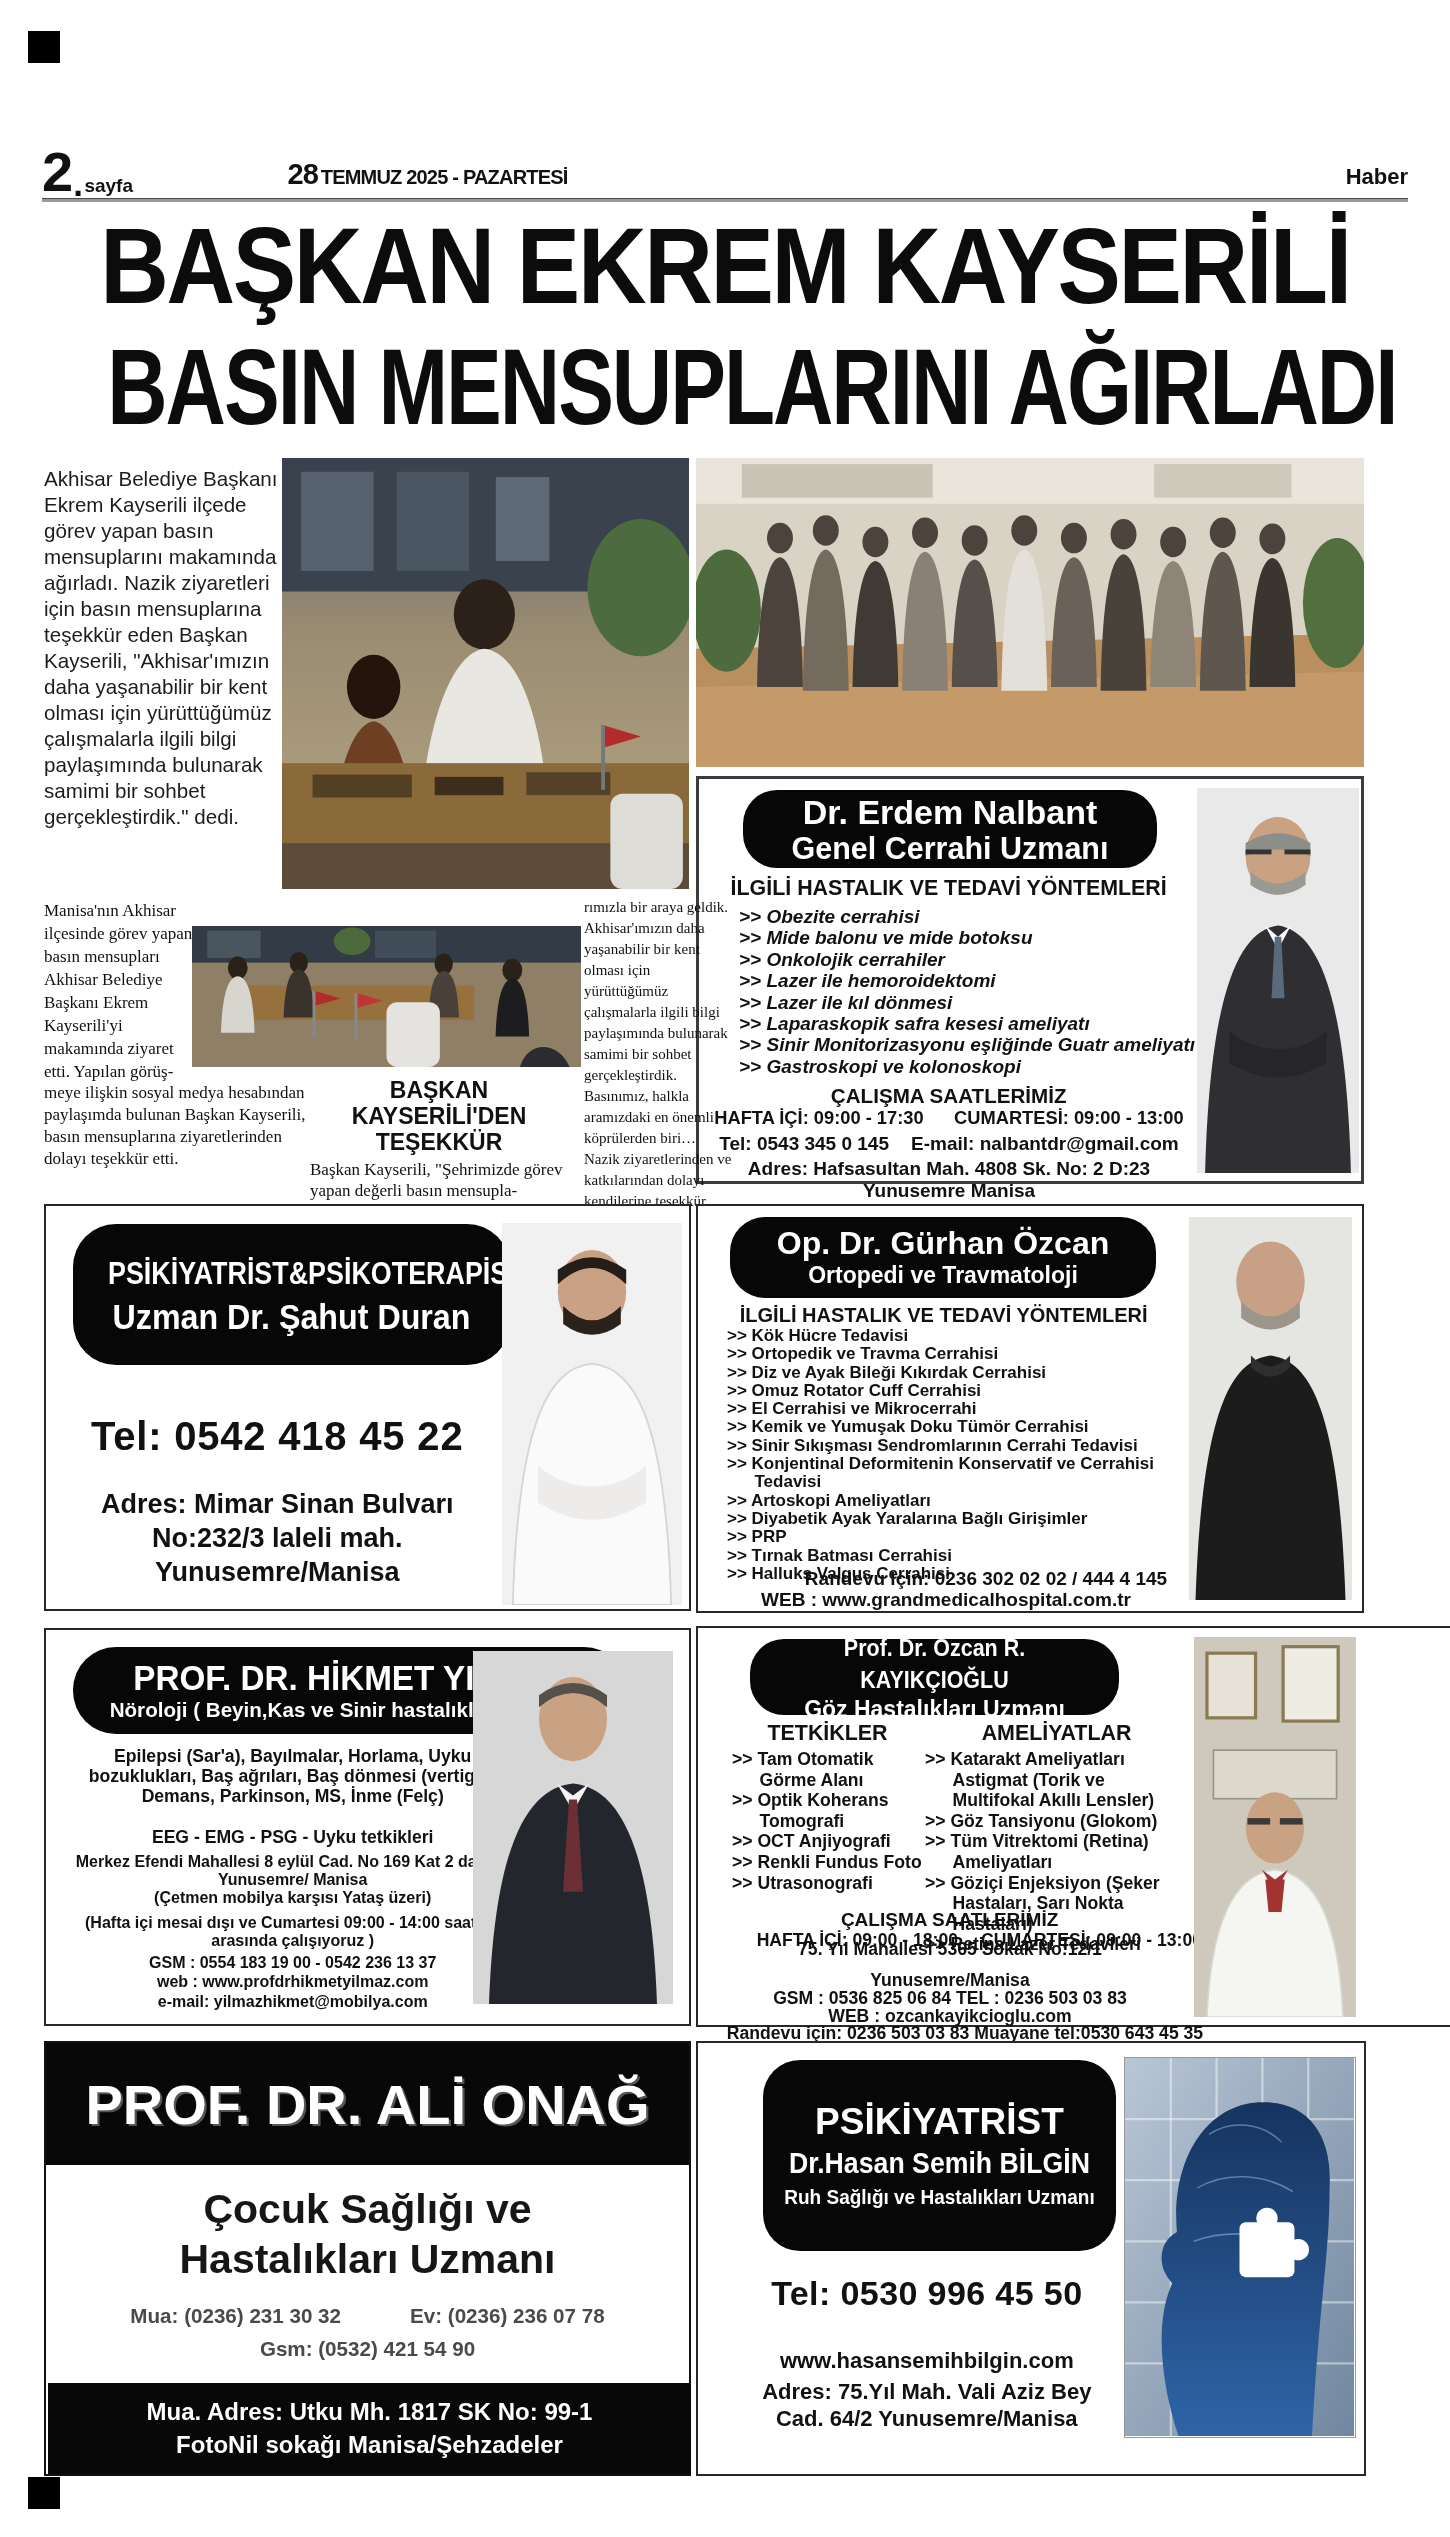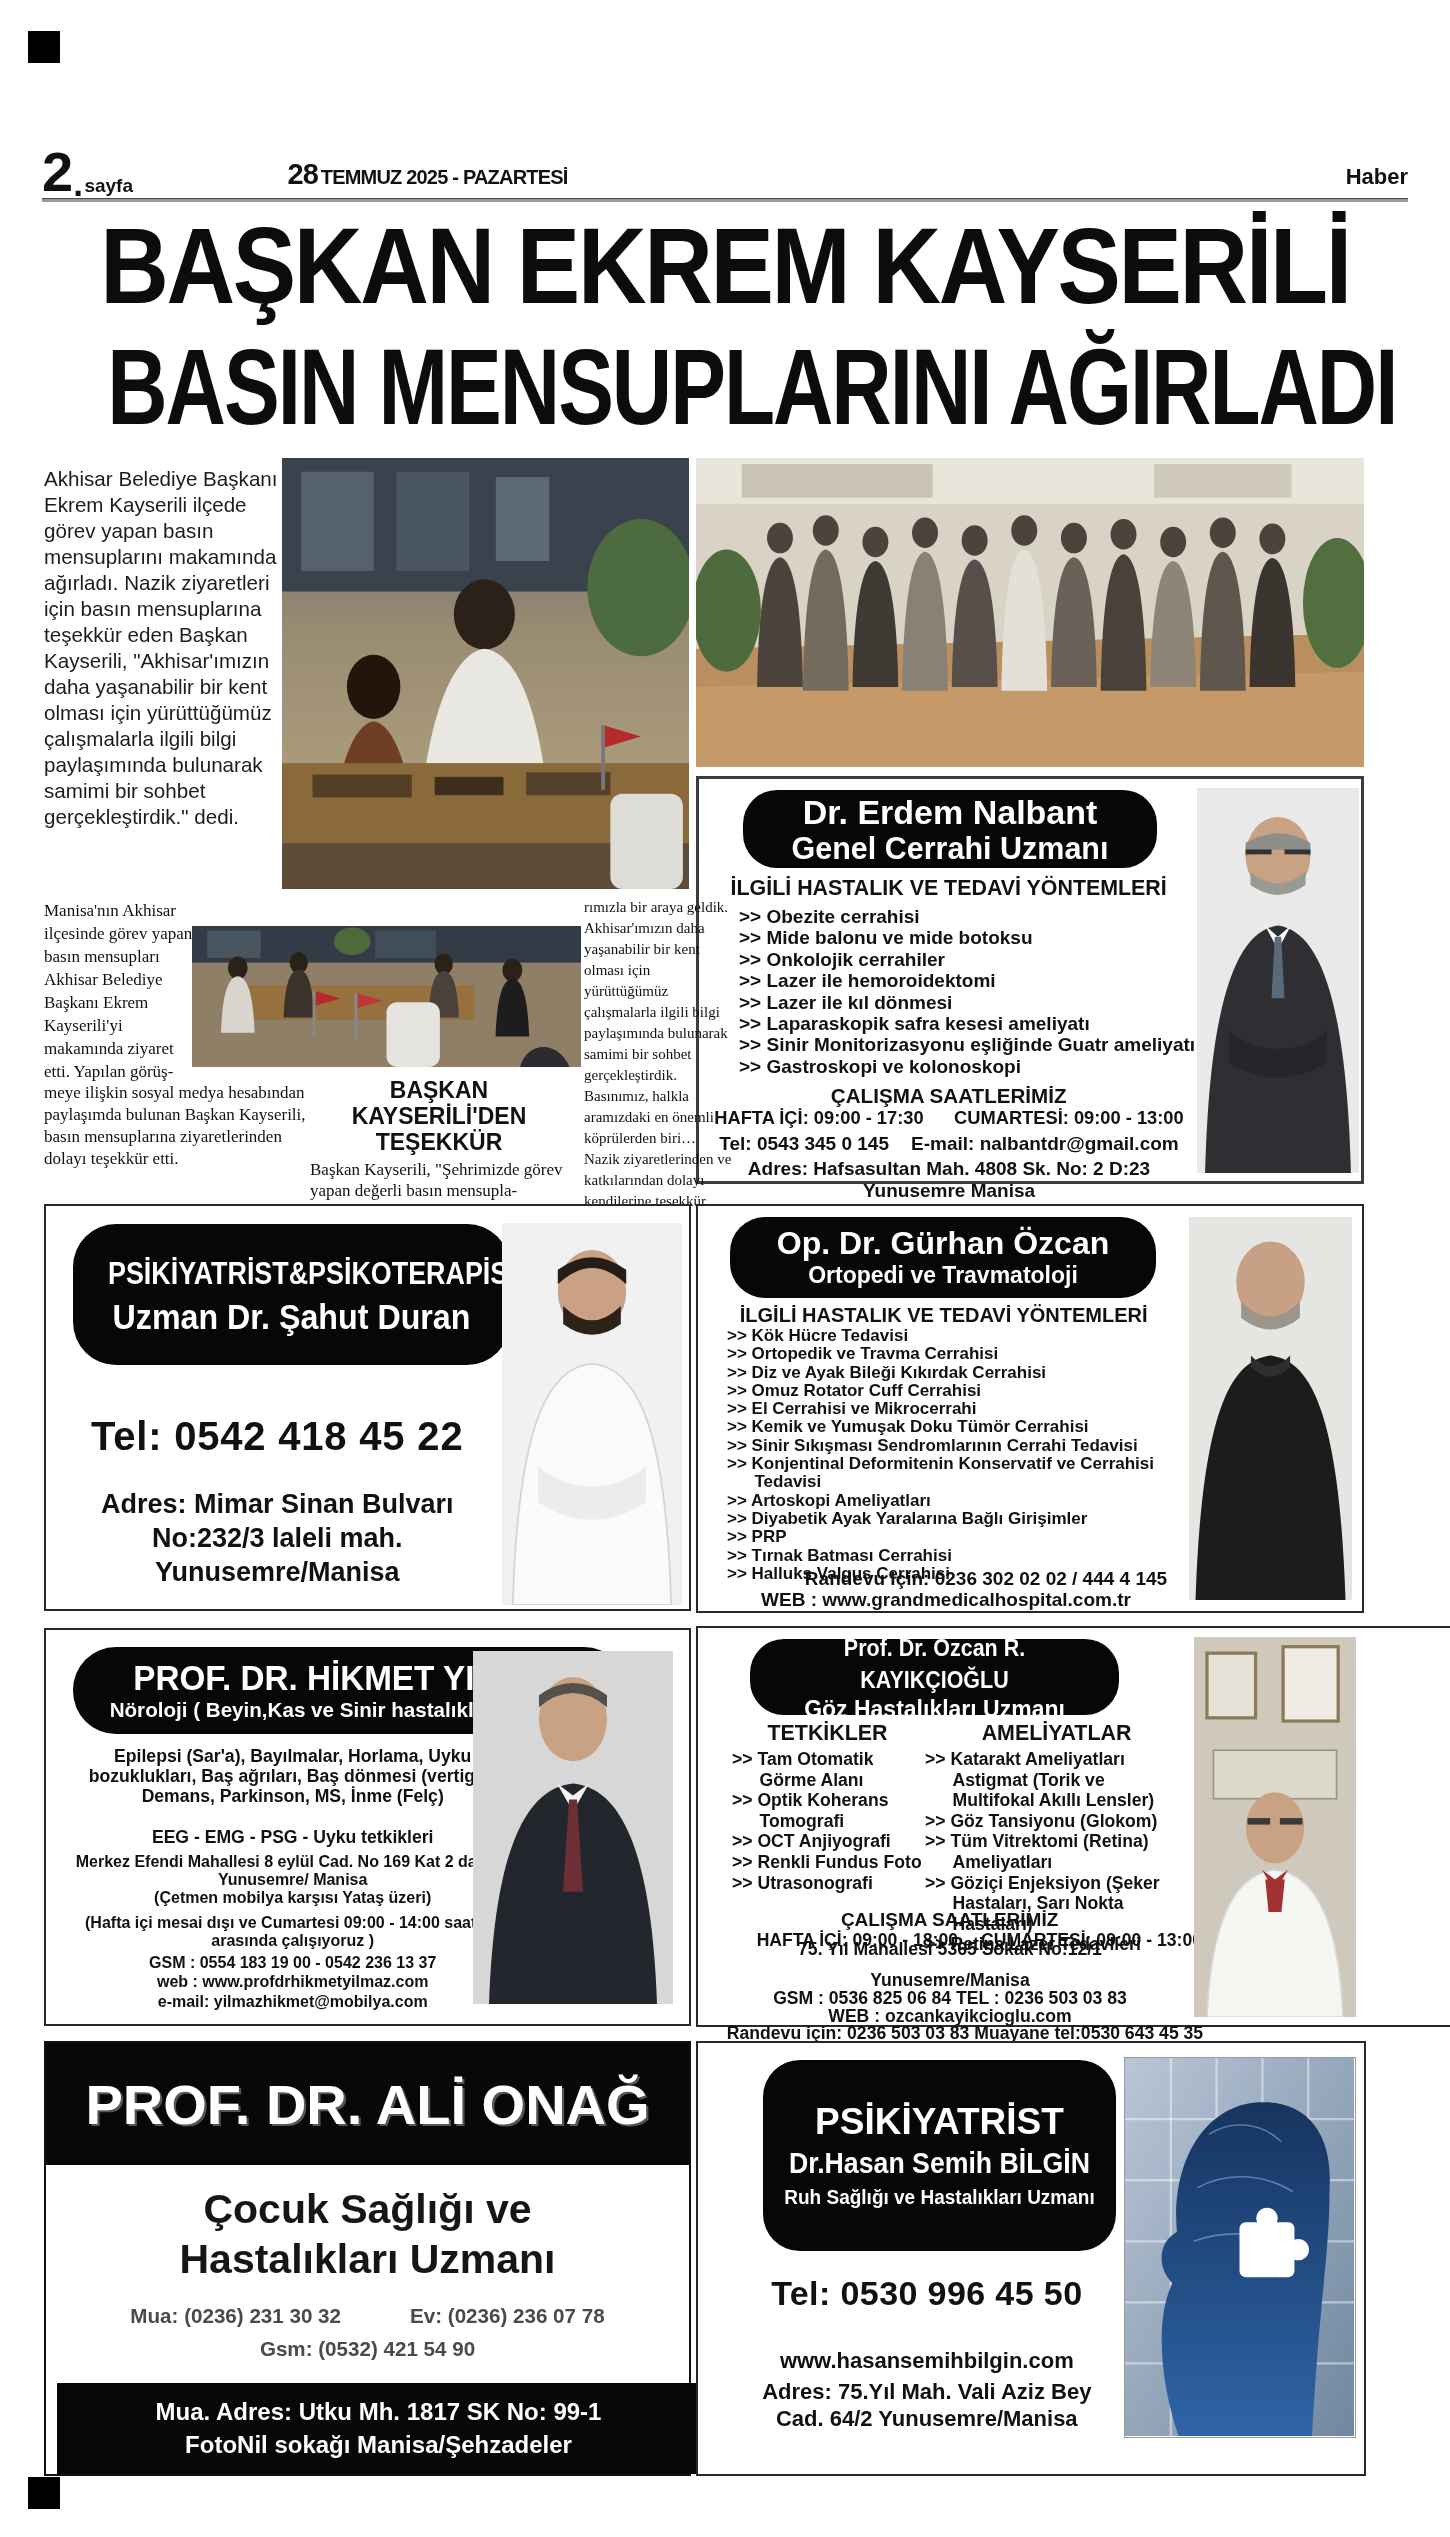--- a/index.html
+++ b/index.html
@@ -57,21 +57,21 @@
   .banner div{width:100%;}
   .cond{white-space:nowrap;transform-origin:center;}
   .ctr{text-align:center;}
   .list .li{padding-left:27.5px;text-indent:-27.5px;font-weight:700;}
 
   
   #ad-nal .banner{left:44px;top:10.7px;width:414px;height:78px;border-radius:34px;}
   #nal-t1{font-size:34px;font-weight:700;line-height:38px;}
   #nal-t2{font-size:30.5px;font-weight:700;line-height:34px;}
   #nal-sub{position:absolute;left:9.2px;top:97px;width:481px;font-size:21.4px;font-weight:700;}
-  #nal-list{position:absolute;left:40px;top:127px;width:458px;font-size:19px;}
+  #nal-list{position:absolute;left:40px;top:127px;width:458px;font-size:19px;font-style:italic;}
   #nal-list .li{line-height:21.4px;margin-bottom:0;}
   #nal-hours-t{position:absolute;left:9.2px;top:305px;width:481px;font-size:20.6px;font-weight:700;}
   #nal-hours{position:absolute;left:0px;top:328px;width:500px;display:flex;justify-content:center;gap:30.5px;font-size:18.3px;font-weight:700;}
   #nal-contact{position:absolute;left:0px;top:354px;width:500px;display:flex;justify-content:center;gap:22px;font-size:19px;font-weight:700;}
   #nal-addr{position:absolute;left:0px;top:379px;width:500px;font-size:19px;font-weight:700;}
   #nal-photo{position:absolute;left:498px;top:9.2px;width:162px;height:385px;}
 
   
   #ad-dur .banner{left:27px;top:18.3px;width:437px;height:141px;border-radius:43px;}
   #dur-t1{font-size:32px;font-weight:700;line-height:44px;transform:scaleX(0.84);}
@@ -125,21 +125,21 @@
 
   
   #ona-top{position:absolute;left:0;top:0;width:643px;height:122px;background:#080808;color:#fff;
            display:flex;align-items:center;justify-content:center;}
   #ona-title{font-size:56px;font-weight:900;letter-spacing:0px;white-space:nowrap;text-shadow:2.3px 2.3px 0 #555;}
   #ona-s1{position:absolute;left:0;top:143px;width:643px;font-size:41px;font-weight:700;color:#161616;}
   #ona-s2{position:absolute;left:0;top:193px;width:643px;font-size:41px;font-weight:700;color:#161616;}
   #ona-ph{position:absolute;left:0;top:261px;width:643px;display:flex;justify-content:center;gap:69px;
           font-size:20.6px;font-weight:700;color:#4a4a4a;}
   #ona-gsm{position:absolute;left:0;top:294px;width:643px;font-size:20.6px;font-weight:700;color:#4a4a4a;}
-  #ona-bot{position:absolute;left:11px;top:340px;width:643px;height:91px;background:#080808;color:#fff;
+  #ona-bot{position:absolute;left:2px;top:340px;width:643px;height:91px;background:#080808;color:#fff;
            display:flex;flex-direction:column;justify-content:center;gap:4.6px;}
   #ona-bot div{font-size:24px;font-weight:700;text-align:center;}
 
   
   #ad-bil .banner{left:65px;top:17px;width:353px;height:191px;border-radius:37px;gap:3.1px;justify-content:center;}
   #bil-t1{font-size:37px;font-weight:900;line-height:41px;}
   #bil-t2{font-size:29px;font-weight:900;line-height:37px;transform:scaleX(0.92);}
   #bil-t3{font-size:20px;font-weight:700;line-height:24.4px;transform:scaleX(0.95);}
   #bil-tel{position:absolute;left:15.3px;top:231px;width:427px;font-size:34px;font-weight:700;letter-spacing:0.4px;}
   #bil-web{position:absolute;left:15.3px;top:305px;width:427px;font-size:22px;font-weight:700;}

